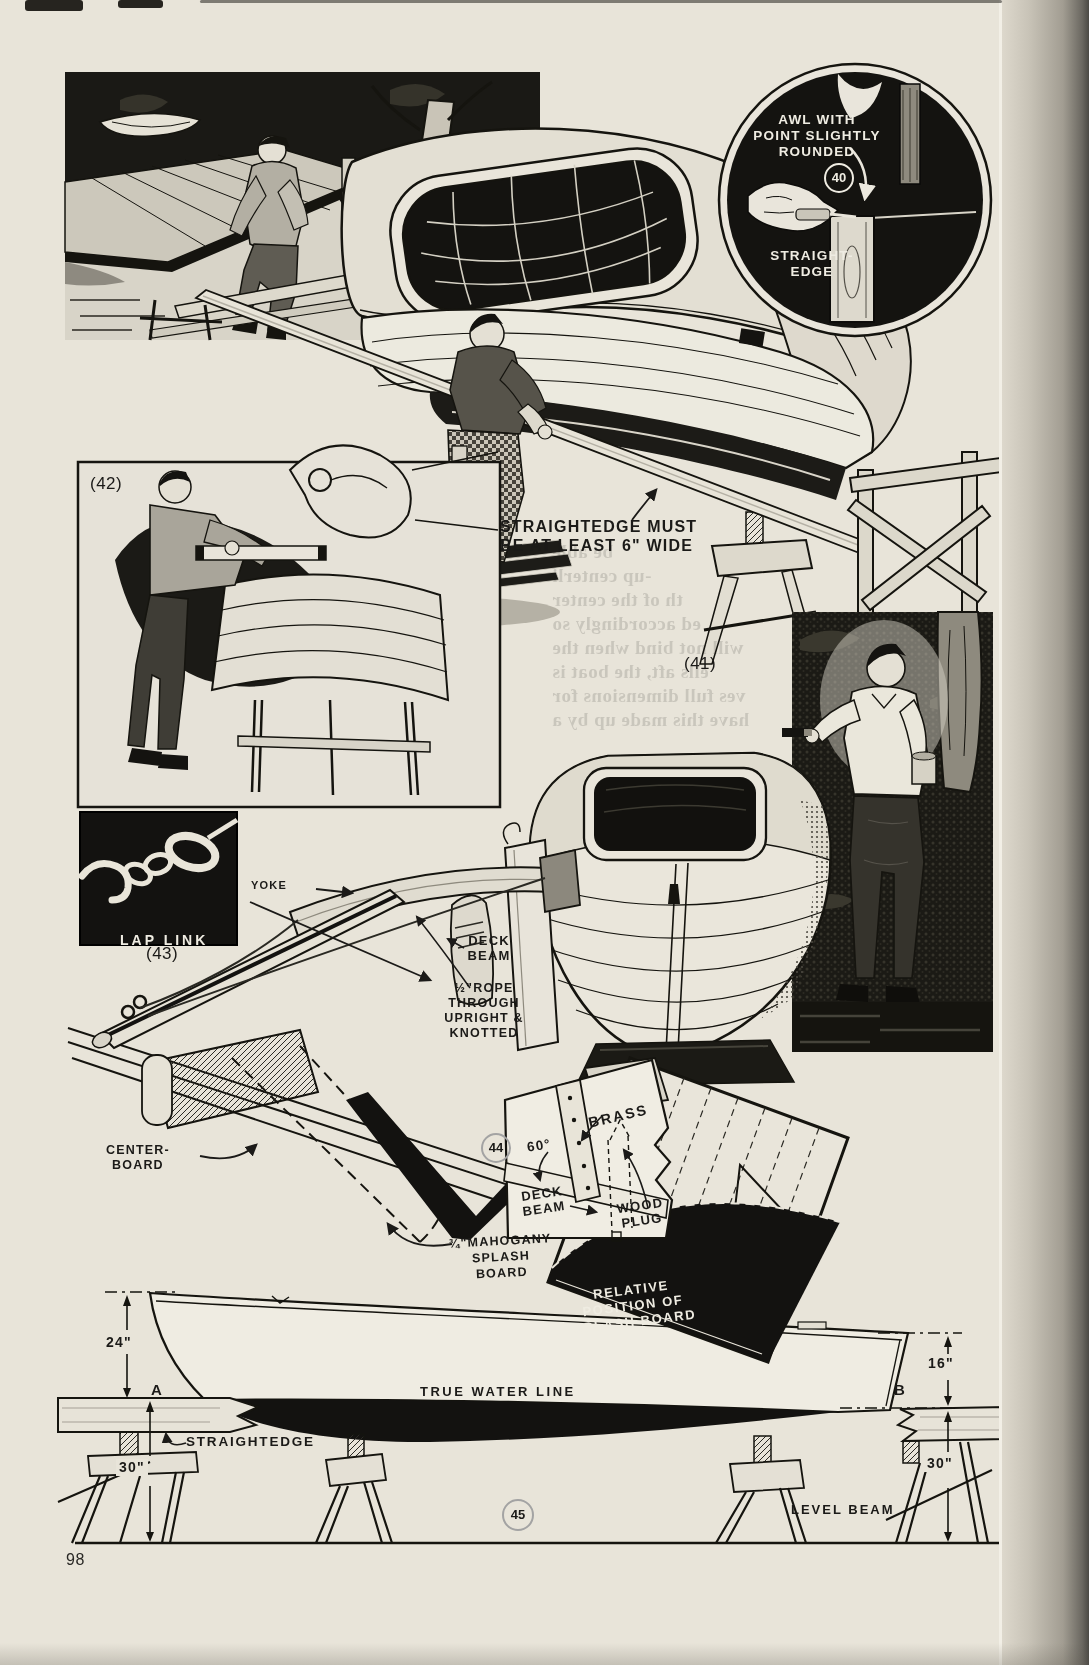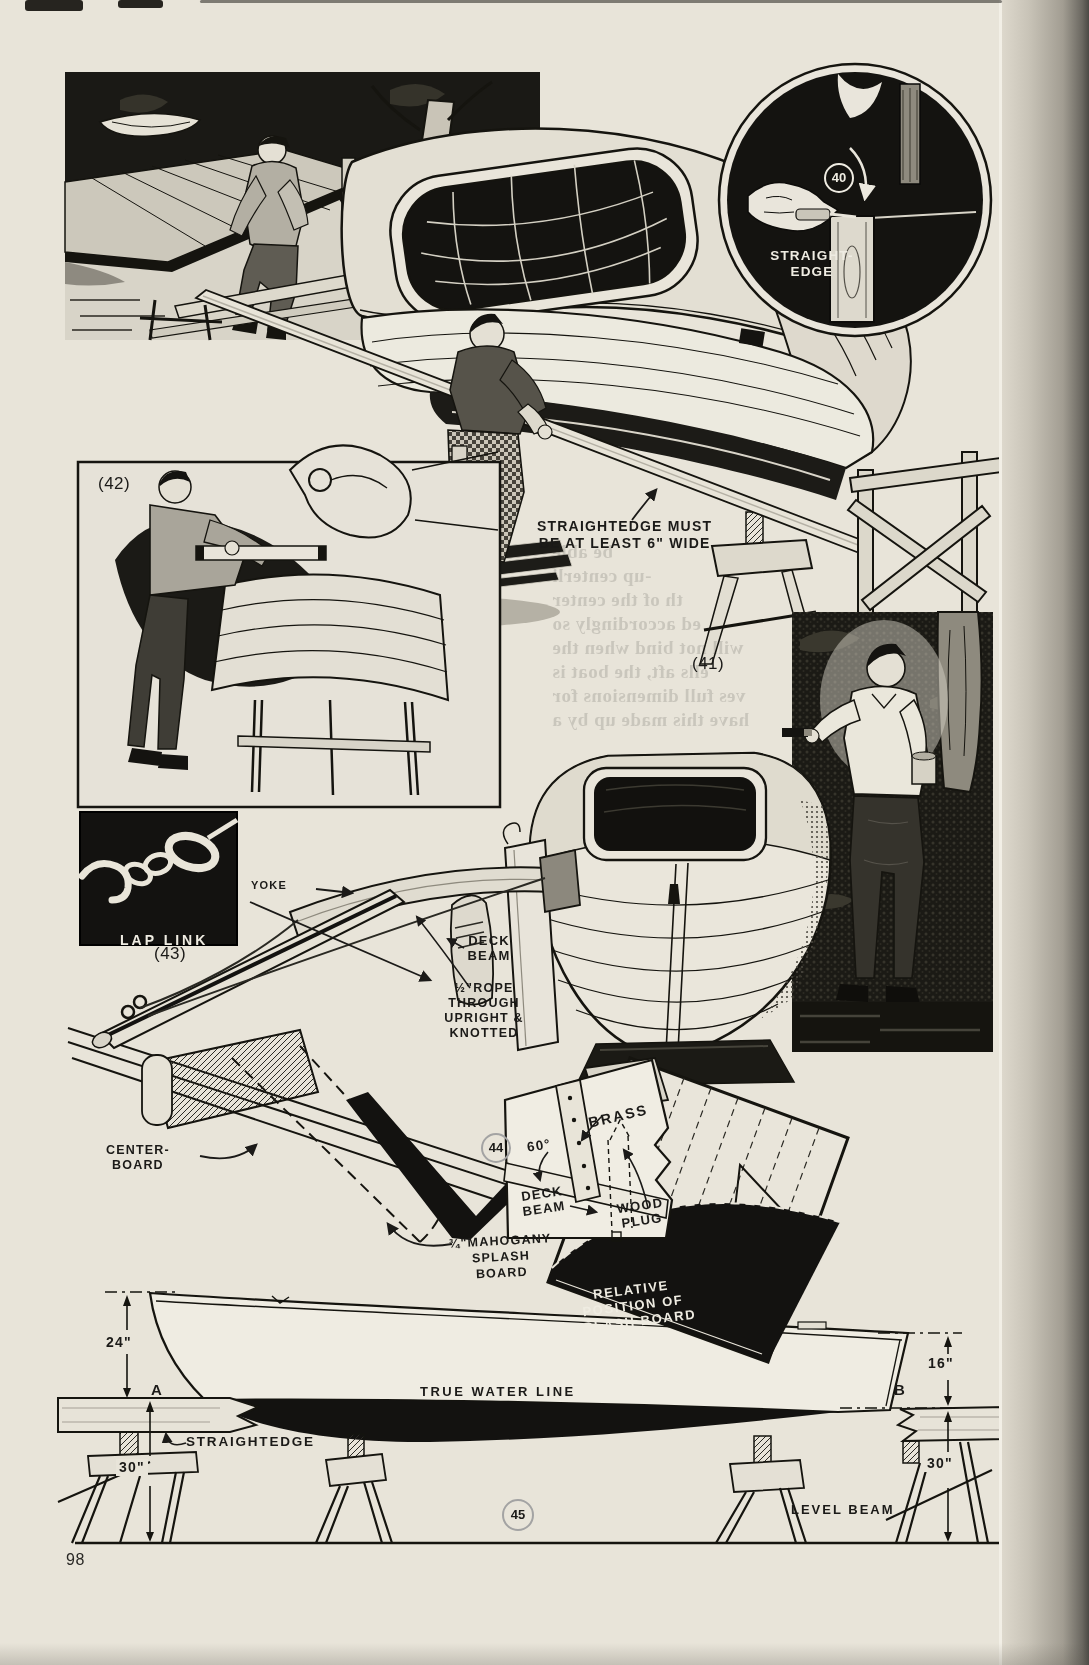--- a/index.html
+++ b/index.html
@@ -3,21 +3,21 @@
 <meta charset="utf-8">
 <style>
   html,body{margin:0;padding:0;background:#6b6862;}
   .page{position:relative;width:1089px;height:1665px;background:#e8e4d9;overflow:hidden;
         font-family:"Liberation Sans",sans-serif;}
   .art{position:absolute;left:0;top:0;}
   .lbl{position:absolute;font-weight:700;font-size:13px;line-height:1.18;color:#1b1a18;
        letter-spacing:1.2px;white-space:nowrap;}
   .ctr{text-align:center;white-space:normal;}
   .white{color:#efece2;}
-  .fig{font-weight:400;font-size:17px;letter-spacing:.5px;font-family:"Liberation Sans",sans-serif;margin-left:8px;}
+  .fig{font-weight:400;font-size:17px;letter-spacing:.5px;font-family:"Liberation Sans",sans-serif;}
   .circ{position:absolute;border:2px solid #a3a3a3;border-radius:50%;width:26px;height:26px;
         text-align:center;font-weight:700;font-size:13px;line-height:25px;color:#1b1a18;
         background:transparent;}
   .circ.w{border-color:#efece2;color:#efece2;}
   .ghost{position:absolute;transform:scaleX(-1);opacity:.15;filter:blur(.5px);
          font-family:"Liberation Serif",serif;font-size:19px;line-height:24px;color:#23221f;
          font-weight:700;letter-spacing:.5px;white-space:nowrap;text-align:right;width:200px;}
   .edge{position:absolute;top:0;right:0;width:87px;height:1665px;
         background:linear-gradient(to right,#ddd8cc 0,#c9c4b8 30%,#a29d92 70%,#6b6861 92%,#4b4944 100%);
         border-left:3px solid #f2efe6;}
@@ -346,27 +346,32 @@
   <div>be able</div>
   <div>-up centerli</div>
   <div>th of the center</div>
   <div>ed accordingly so</div>
   <div>will not bind when the</div>
   <div>ells aft, the boat is</div>
   <div>ves full dimensions for</div>
   <div>have this made up by a</div>
 </div>
 
+<div class="lbl white ctr" style="left:735px;top:112px;width:164px;font-size:13.5px;">
+  <div>AWL WITH</div>
+  <div>POINT SLIGHTLY</div>
+  <div>ROUNDED</div>
+</div>
 <div class="circ w" style="left:824px;top:163px;">40</div>
 <div class="lbl white ctr" style="left:757px;top:248px;width:110px;font-size:13.5px;">
   <div>STRAIGHT-</div>
   <div>EDGE</div>
 </div>
 
-<div class="lbl" style="left:537px;top:518px;font-size:14px;text-align:center;">
+<div class="lbl" style="left:500px;top:518px;font-size:16px;">
   <div>STRAIGHTEDGE MUST</div>
   <div>BE AT LEAST 6" WIDE</div>
 </div>
 
 <div class="lbl fig" style="left:684px;top:654px;">(41)</div>
 <div class="lbl fig" style="left:90px;top:474px;">(42)</div>
 <div class="lbl fig" style="left:146px;top:944px;">(43)</div>
 
 <div class="lbl white" style="left:120px;top:932px;font-size:14px;letter-spacing:3px;">LAP LINK</div>
 <div class="lbl" style="left:251px;top:879px;font-size:11px;">YOKE</div>

